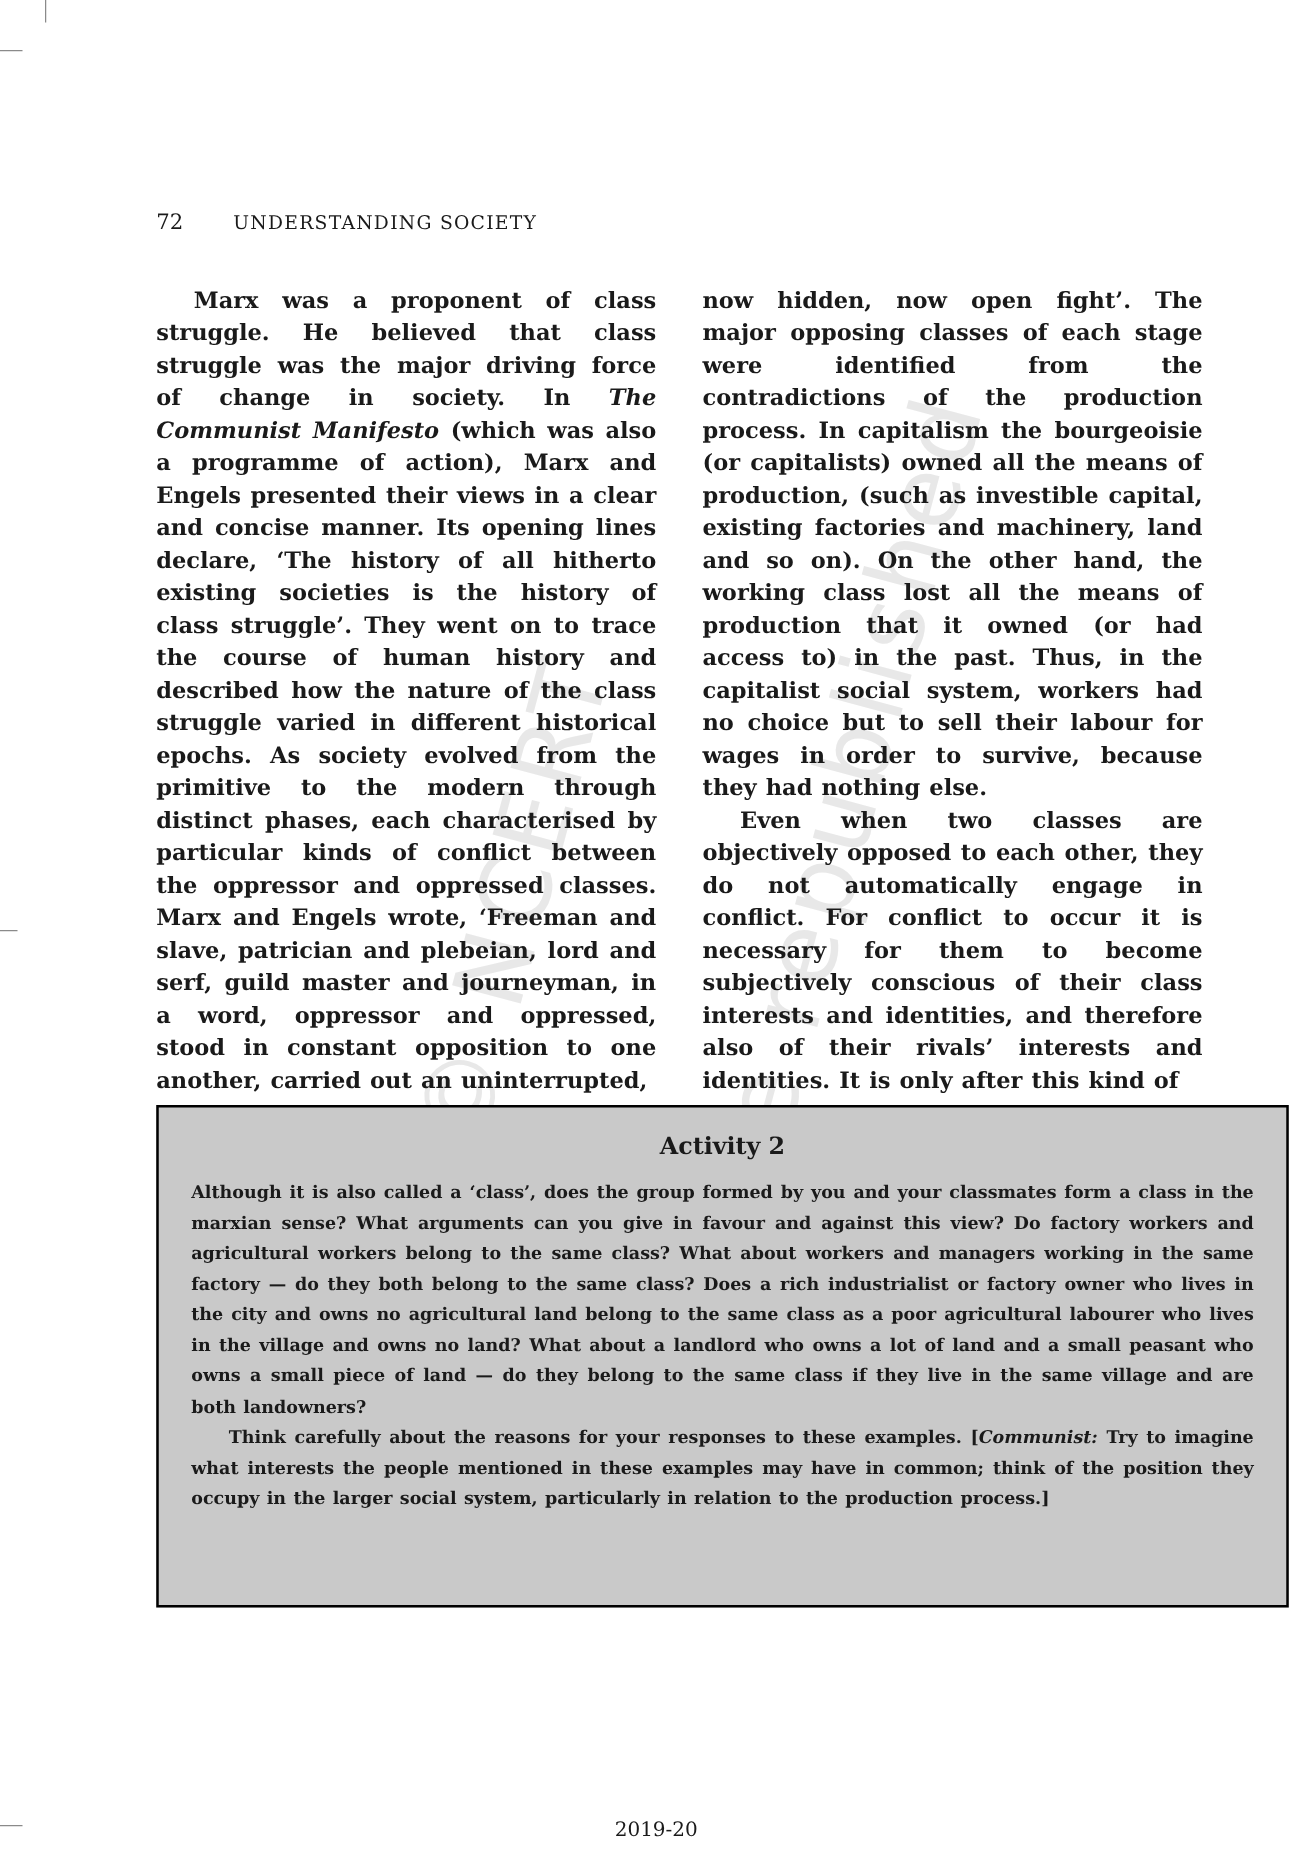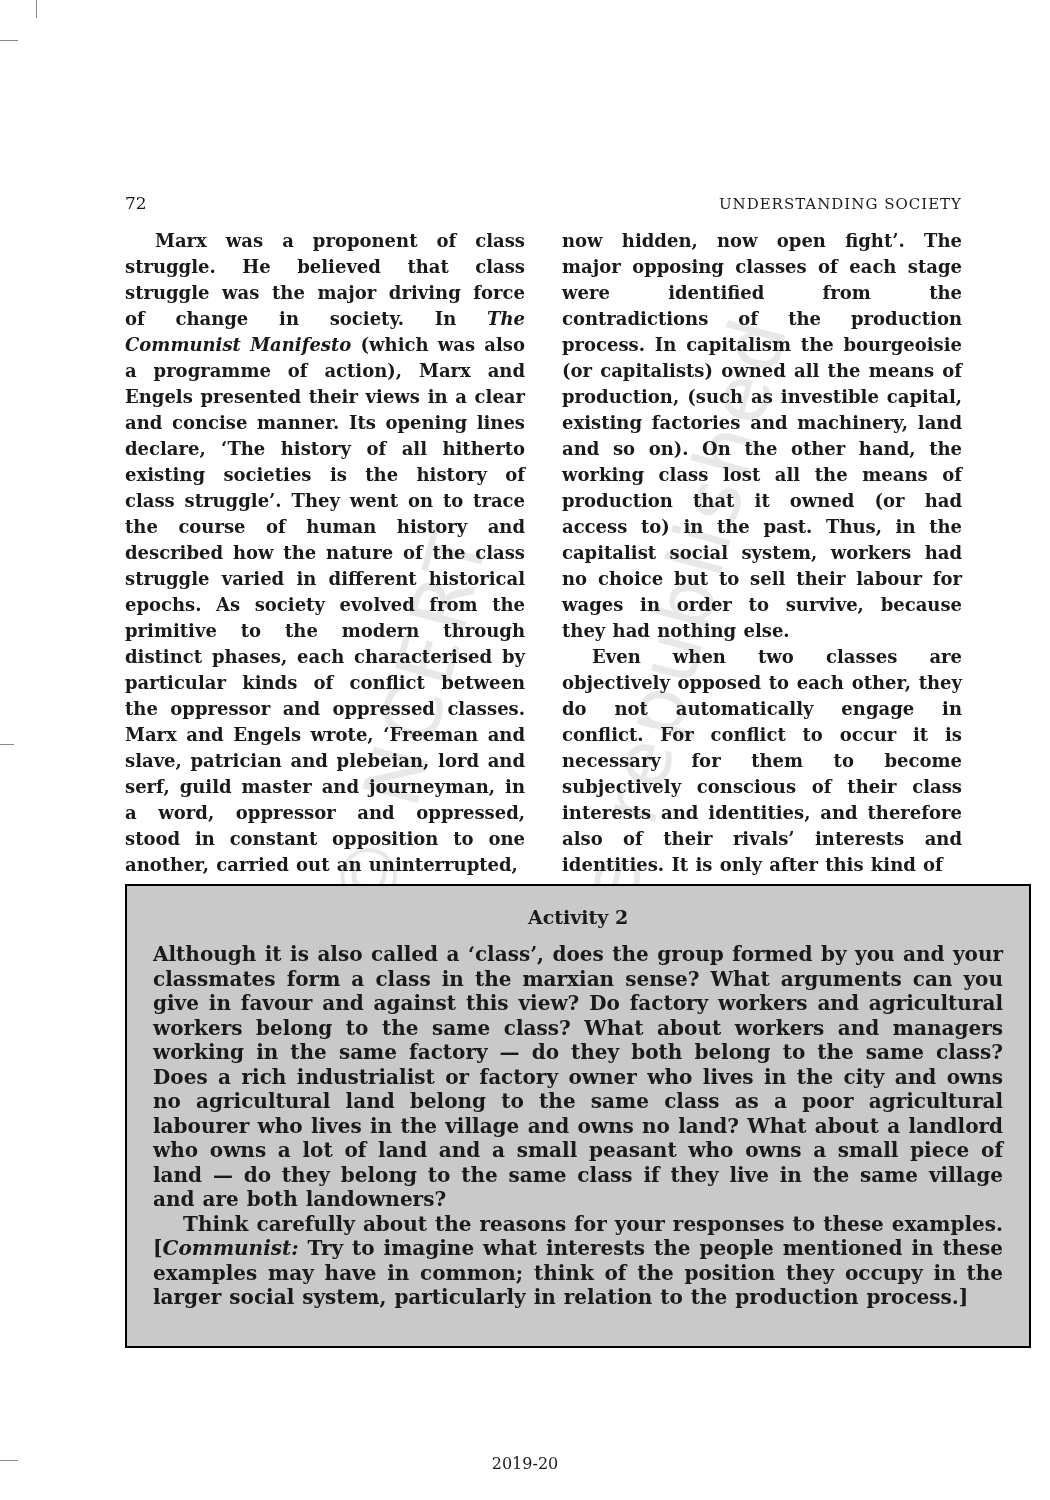--- a/index.html
+++ b/index.html
@@ -26,22 +26,22 @@
     transform:translate(-50%,-50%) rotate(-75deg);
     text-align:center;
     color:#b9b9b9; opacity:.32;
     font-size:78px; letter-spacing:6px;
     white-space:nowrap; line-height:3.0;
     z-index:0; pointer-events:none;
     font-family:"DejaVu Sans","Liberation Sans",sans-serif;
   }
 
   .page-header {
-    position:absolute; top:193px; left:125px; width:837px;
-    display:flex; justify-content:space-between; align-items:baseline;
+    position:absolute; top:168px; left:125px; width:837px;
+    display:flex; align-items:baseline;
     z-index:1;
   }
   .page-number { font-size:17px; }
   .running-title { font-size:15px; letter-spacing:1px;margin-left:40px; }
 
   .columns {
     position:absolute; top:228px; left:125px; width:837px;
     display:flex; gap:37px; z-index:1;
   }
   .col { width:400px; }
@@ -56,21 +56,21 @@
     position:absolute; top:884px; left:125px; width:906px; min-height:402px;
     background:var(--activity-box-bg,#c9c9c9);
     border:2px solid #000;
     padding:20px 26px 36px;
     z-index:1;
   }
   .activity-title {
     text-align:center; font-size:19px; font-weight:bold;
     margin-bottom:14px;
   }
-  .activity-box .para { font-size:20px; line-height:24.5px; }
+  .activity-box .para { font-size:14px; line-height:24.5px; }
 
   .page-footer {
     position:absolute; top:1422px; left:0; width:1050px;
     text-align:center; font-size:16px; z-index:1;margin-top:32px;
   }
 </style>
 </head>
 <body>
 
 <div class="page">

